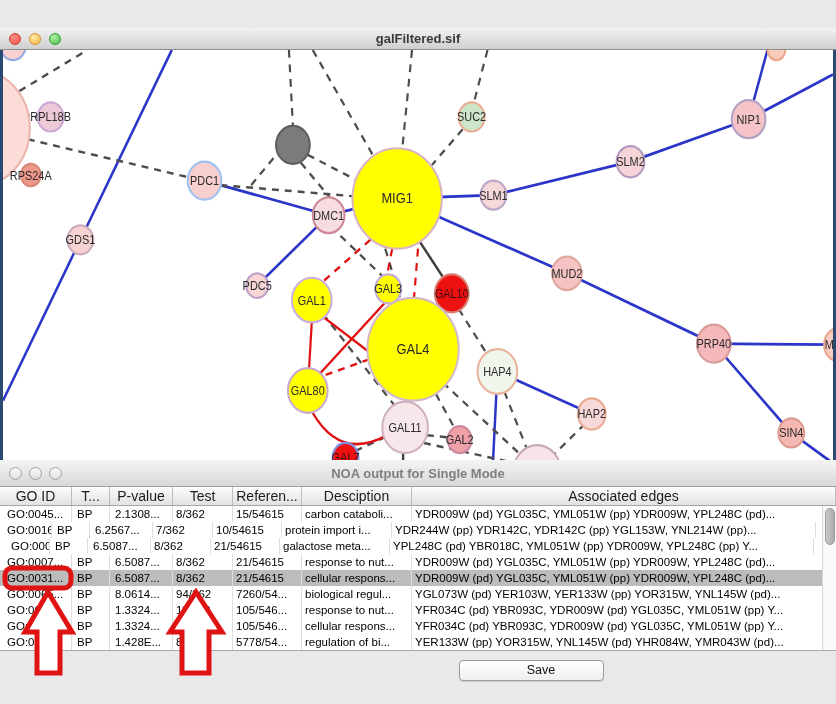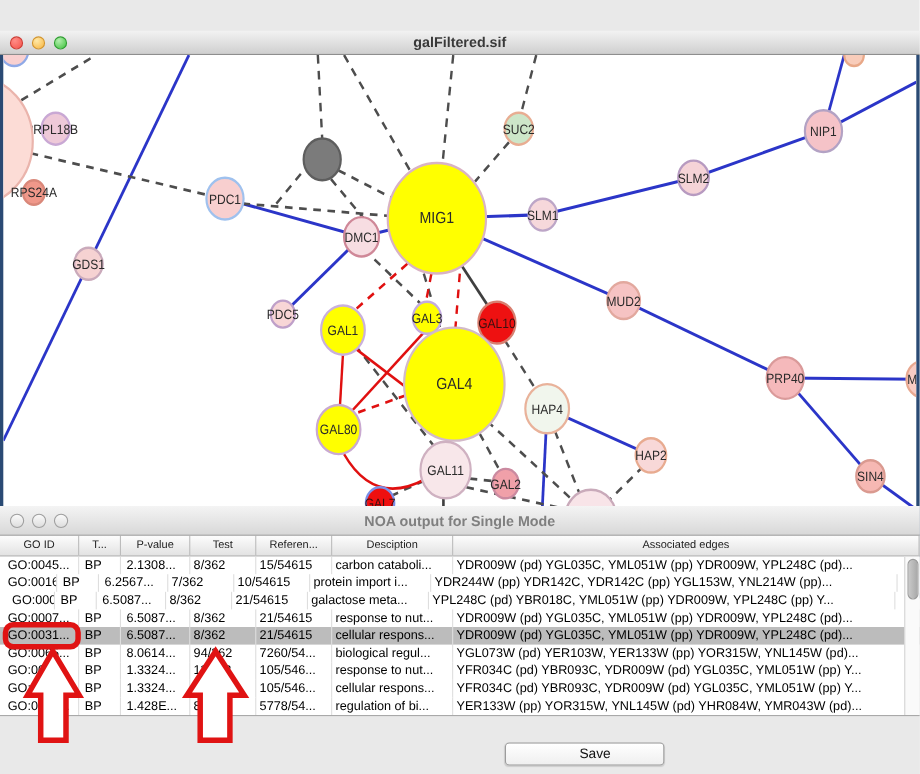--- a/index.html
+++ b/index.html
@@ -22,33 +22,33 @@
           box-sizing:border-box;overflow:hidden;}
   #graph{display:block;width:100%;height:100%;}
   
   #noa-win{top:460px;height:244px;background:#e9e9e9;}
   #noa-title{height:27px;background:linear-gradient(#f4f4f4,#d8d8d8);border-bottom:1px solid #9f9f9f;
              position:relative;box-sizing:border-box;padding-left:30px;}
   #noa-title .title{position:absolute;left:0;right:0;top:6px;text-align:center;font-size:13px;color:#7f7f7f;}
   #noa-title .tl{top:7px;}
   #thead{height:19px;display:flex;background:linear-gradient(#fdfdfd,#e2e2e2);
          border-bottom:1px solid #a6a6a6;box-sizing:border-box;}
-  .hcell{height:18px;line-height:18px;font-size:10px;color:#1c1c1c;text-align:center;
+  .hcell{height:18px;line-height:18px;font-size:14px;color:#1c1c1c;text-align:center;
          border-right:1px solid #bcbcbc;box-sizing:border-box;overflow:hidden;white-space:nowrap;}
   #tbody{position:relative;height:144px;background:#ffffff;overflow:hidden;}
   .trow{display:flex;height:16px;}
   .trow.selected{background:#bcbcbc;}
   .tcell{height:16px;line-height:16px;font-size:11.5px;color:#000;white-space:nowrap;
          overflow:hidden;border-right:1px solid #dedede;box-sizing:border-box;}
   #vscroll{position:absolute;top:0;right:0;width:14px;height:144px;background:#fafafa;
            border-left:1px solid #d4d4d4;box-sizing:border-box;}
   #vthumb{position:absolute;top:2px;left:1.5px;width:10px;height:37px;background:linear-gradient(90deg,#c9c9c9,#a9a9a9);
           border-radius:6px;border:1px solid #9a9a9a;box-sizing:border-box;}
   #footer{position:relative;height:54px;background:#e9e9e9;border-top:1px solid #a9a9a9;box-sizing:border-box;}
-  .btn{position:absolute;top:24px;height:21px;border:1px solid #9c9c9c;border-radius:4px;
+  .btn{position:absolute;top:9px;height:21px;border:1px solid #9c9c9c;border-radius:4px;
        background:linear-gradient(#ffffff,#efefef);font-size:12.5px;color:#111;text-align:center;
        line-height:19px;box-sizing:border-box;box-shadow:0 1px 1px rgba(0,0,0,.12);padding-left:19px;}
   #save-btn{left:459px;width:145px;}
   #cancel-btn{left:680px;width:146px;}
   
   #anno{position:absolute;left:0;top:0;width:836px;height:704px;pointer-events:none;}
 </style>
 </head>
 <body>
 

